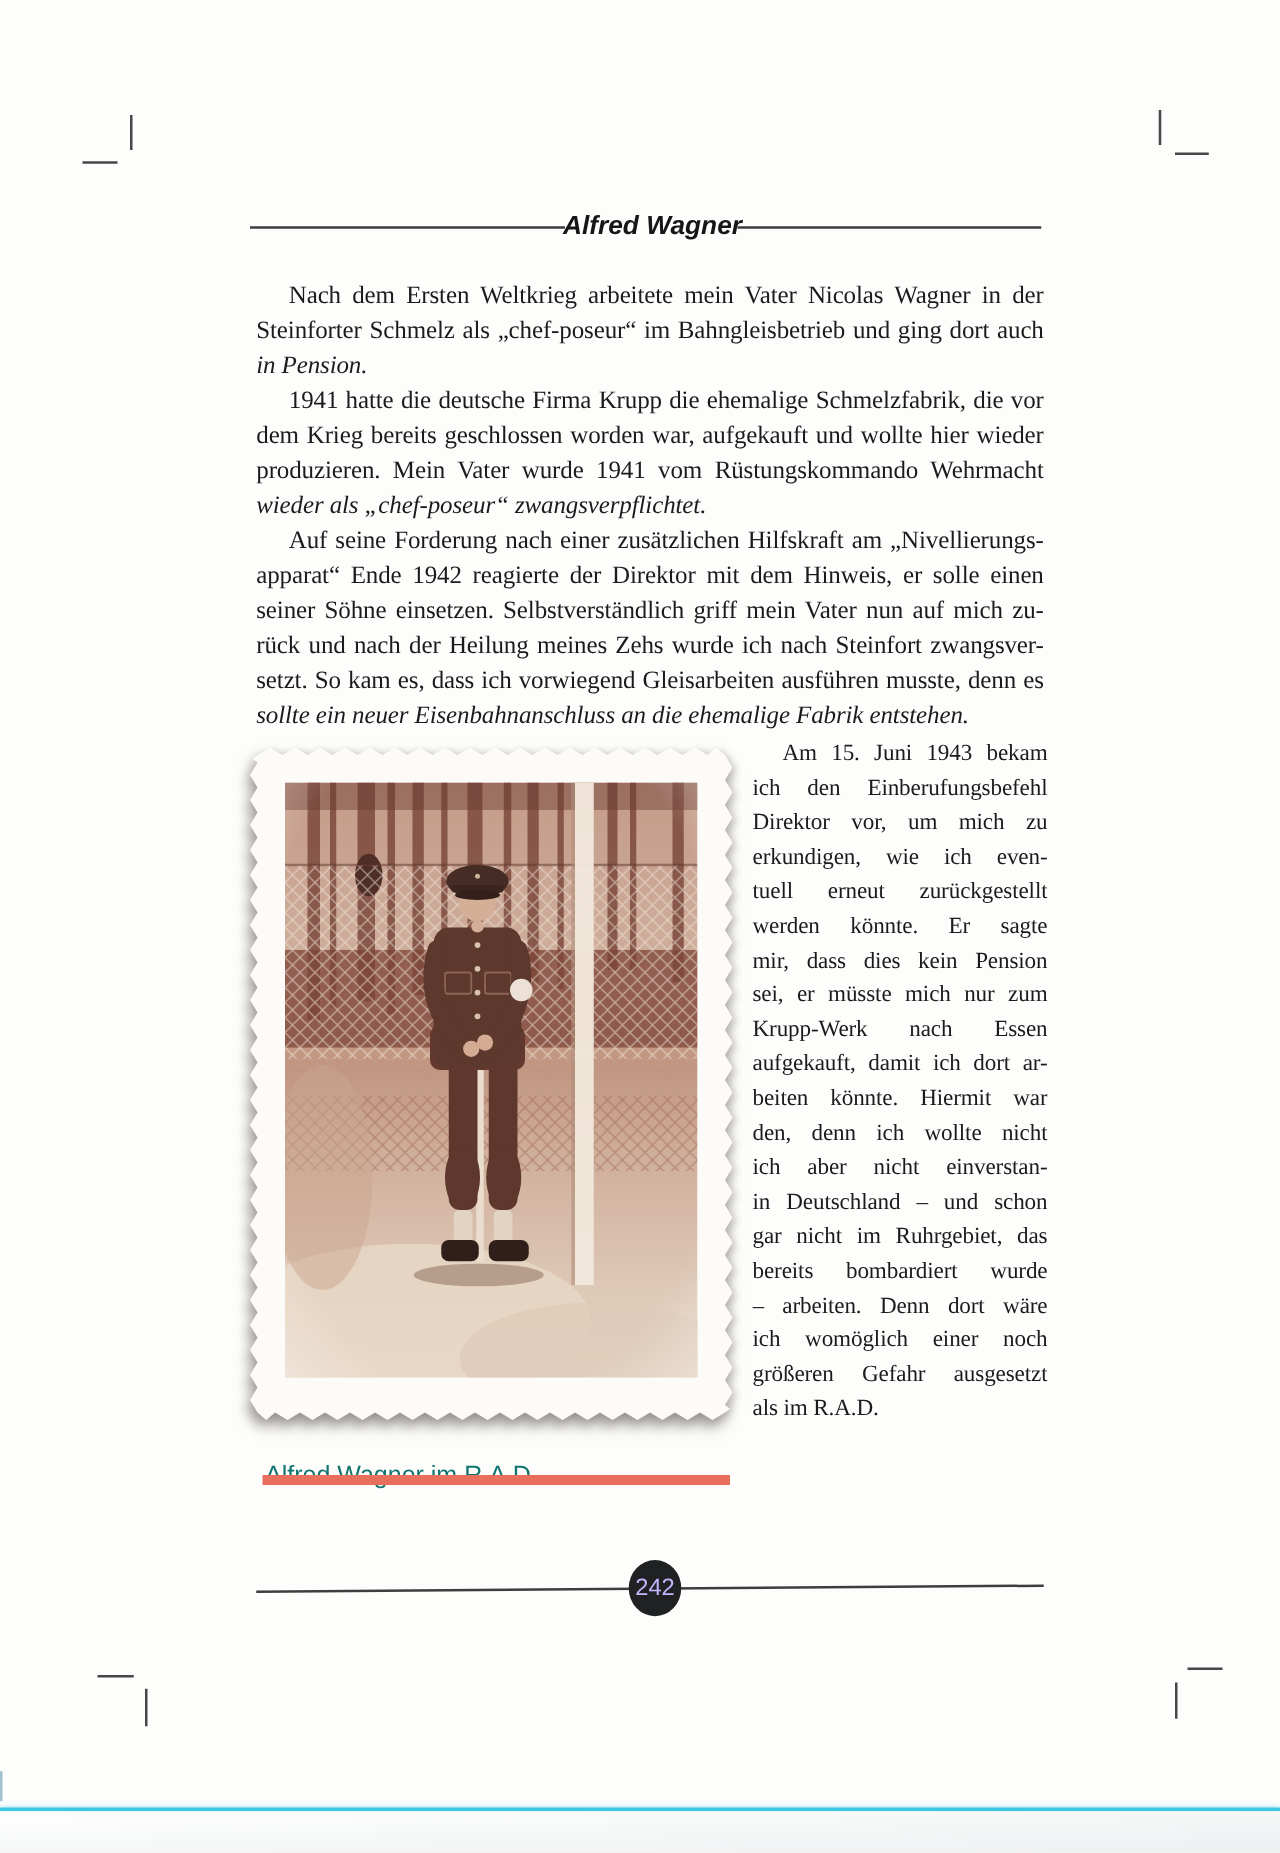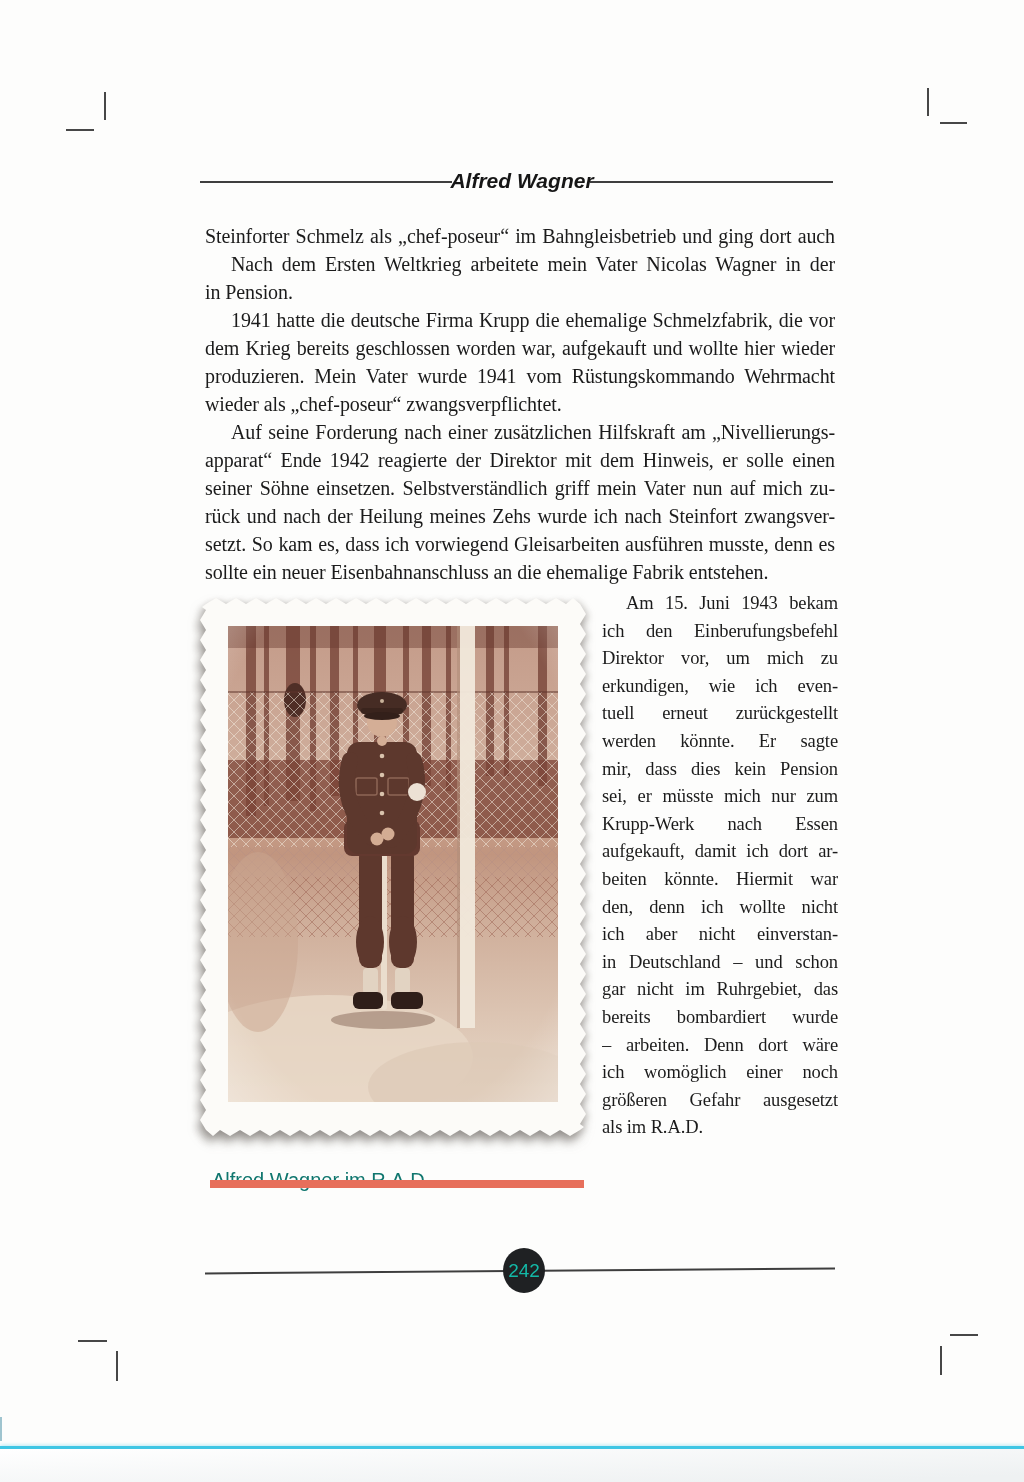--- a/index.html
+++ b/index.html
@@ -13,41 +13,41 @@
   .hrule{position:absolute;height:2px;background:#3e3e3e;}
   .htitle{position:absolute;left:448px;top:168px;width:148px;height:26px;line-height:26px;
           text-align:center;font-family:"Liberation Sans",sans-serif;font-style:italic;
           font-weight:600;font-size:21px;color:#161616;}
 
   
   .textblock{position:absolute;left:205px;top:222px;width:630px;}
   .bl{height:28px;line-height:28px;font-size:20px;letter-spacing:-0.1px;
       text-align:justify;text-align-last:justify;overflow:hidden;white-space:nowrap;}
   .bl.first{text-indent:26px;}
-  .bl.last{text-align-last:left;}
+  .bl.last{text-align-last:left;font-style:italic;}
 
   
   .column{position:absolute;left:602px;top:590px;width:236px;}
   .cl{height:27.6px;line-height:27.6px;font-size:18.5px;letter-spacing:-0.1px;
       text-align:justify;text-align-last:justify;overflow:hidden;white-space:nowrap;}
   .cl.first{text-indent:24px;font-family:Liberation Serif, serif;}
   .cl.last{text-align-last:left;}
 
   
   .photo{position:absolute;left:198px;top:592px;width:390px;height:548px;
          filter:drop-shadow(-3px 6px 5px rgba(100,95,90,.55)) drop-shadow(3px 2px 3px rgba(125,120,115,.35));}
   .caption{position:absolute;left:212px;top:1168px;width:380px;height:24px;line-height:24px;
            font-family:"Liberation Sans",sans-serif;font-size:20px;color:#0f766e;}
   .accent-bar{position:absolute;left:210px;top:1180px;width:374px;height:8px;background:#e76f5b;}
 
   
   .frule{position:absolute;left:205px;top:1270px;width:630px;height:2px;background:#3e3e3e;
          transform:rotate(-0.45deg);}
   .badge{position:absolute;left:503px;top:1248px;width:42px;height:45px;border-radius:50%;
-         background:#1f2123;color:#14b8a6;text-align:center;line-height:45px;
+         background:#1f2123;color:#c4b5fd;text-align:center;line-height:45px;
          font-family:"Liberation Sans",sans-serif;font-size:19px;}
 
   
   .cyan{position:absolute;left:0;top:1446px;width:1024px;height:3px;background:#3fc6e4;
         box-shadow:0 0 4px #8adcef;}
   .edgeband{position:absolute;left:0;top:1449px;width:1024px;height:33px;
             background:linear-gradient(178deg,#ffffff 0%,#eef1f2 90%);}
   .lefttick{position:absolute;left:0;top:1417px;width:2px;height:24px;background:#9fc4cf;}
 </style>
 </head>
@@ -62,22 +62,22 @@
   <div class="crop" style="left:78px;top:1340px;width:29px;height:2px;"></div>
   <div class="crop" style="left:116px;top:1351px;width:2px;height:30px;"></div>
   <div class="crop" style="left:950px;top:1334px;width:28px;height:2px;"></div>
   <div class="crop" style="left:940px;top:1346px;width:2px;height:29px;"></div>
 
   <div class="hrule" style="left:200px;top:181px;width:252px;"></div>
   <div class="htitle">Alfred Wagner</div>
   <div class="hrule" style="left:590px;top:181px;width:243px;"></div>
 
   <div class="textblock">
+    <div class="bl first">Nach dem Ersten Weltkrieg arbeitete mein Vater Nicolas Wagner in der</div>
     <div class="bl">Steinforter Schmelz als „chef-poseur“ im Bahngleisbetrieb und ging dort auch</div>
-    <div class="bl first">Nach dem Ersten Weltkrieg arbeitete mein Vater Nicolas Wagner in der</div>
     <div class="bl last">in Pension.</div>
     <div class="bl first">1941 hatte die deutsche Firma Krupp die ehemalige Schmelzfabrik, die vor</div>
     <div class="bl">dem Krieg bereits geschlossen worden war, aufgekauft und wollte hier wieder</div>
     <div class="bl">produzieren. Mein Vater wurde 1941 vom Rüstungskommando Wehrmacht</div>
     <div class="bl last">wieder als „chef-poseur“ zwangsverpflichtet.</div>
     <div class="bl first">Auf seine Forderung nach einer zusätzlichen Hilfskraft am „Nivellierungs-</div>
     <div class="bl">apparat“ Ende 1942 reagierte der Direktor mit dem Hinweis, er solle einen</div>
     <div class="bl">seiner Söhne einsetzen. Selbstverständlich griff mein Vater nun auf mich zu-</div>
     <div class="bl">rück und nach der Heilung meines Zehs wurde ich nach Steinfort zwangsver-</div>
     <div class="bl">setzt. So kam es, dass ich vorwiegend Gleisarbeiten ausführen musste, denn es</div>

